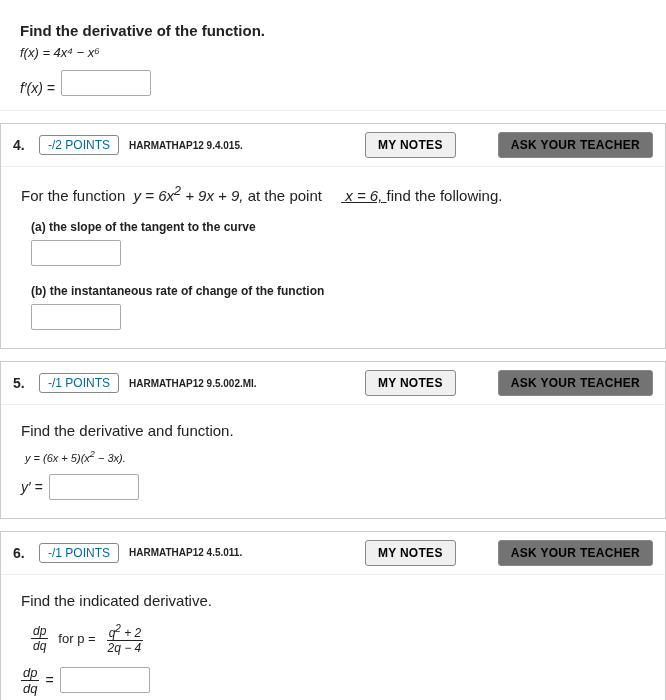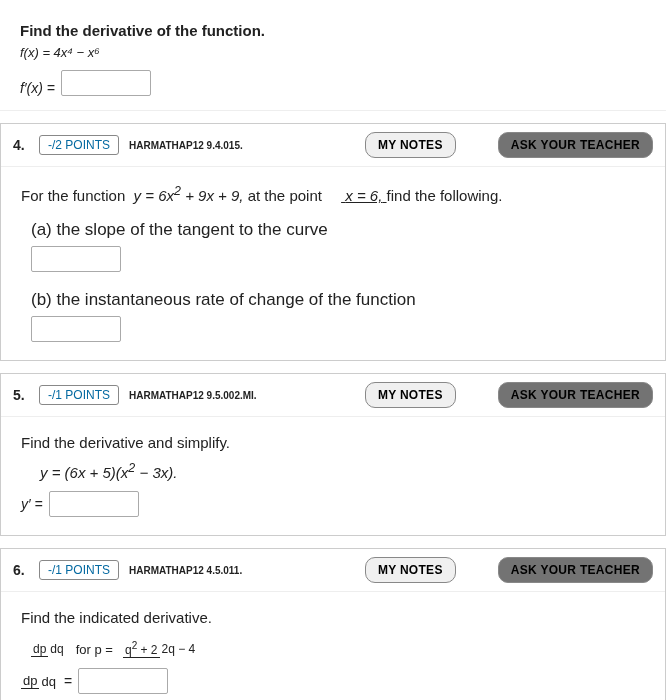--- a/index.html
+++ b/index.html
@@ -49,21 +49,21 @@
 
     .header-buttons {
       display: flex;
       gap: 8px;
     }
 
     .my-notes-btn, .ask-teacher-btn {
       padding: 5px 12px;
       border: 1px solid #888;
       background: #f0f0f0;
-      border-radius: 10px;
+      border-radius: 3px;
       font-size: 12px;
       font-weight: bold;
       cursor: pointer;
       text-transform: uppercase;
       letter-spacing: 0.3px;
     }
 
     .ask-teacher-btn {
       background: #737373;
       margin-left: 34px;
@@ -72,22 +72,22 @@
     .problem-body {
       padding: 14px 20px 18px 20px;
     }
 
     .sub-question {
       margin-top: 12px;
       margin-left: 10px;
     }
 
     .sub-question-label {
-      font-size: 17px;
-      font-weight: normal;
+      font-size: 12px;
+      font-weight: bold;
       margin-bottom: 6px;
     }
 
     .answer-input {
       border: 1px solid #aaa;
       border-radius: 2px;
       width: 90px;
       height: 26px;
       padding: 2px 6px;
       font-size: 13px;
@@ -117,30 +117,31 @@
       margin-left: 15px;
     }
 
     .problem-intro-large {
       font-size: 15px;
       line-height: 1.6;
     }
 
     .deriv-line {
       font-style: italic;
-      font-size: 15px;
-      margin: 6px 0 10px 19px;
+      font-size: 11px;
+      margin: 6px 0 10px 4px;
     }
 
     .fraction {
       display: inline-flex;
-      flex-direction: row;
-      align-items: center;
+      flex-direction: column;
+      align-items: flex-end;
       vertical-align: middle;
       font-size: 12px;
+      font-style: italic;
     }
 
     .fraction .num {
       border-bottom: 1px solid #222;
       padding: 0 2px;
     }
 
     .fraction .den {
       padding: 0 2px;
     }
@@ -229,21 +230,21 @@
     <div class="problem-header">
       <span class="problem-number">5.</span>
       <span class="points-badge">-/1 POINTS</span>
       <span class="problem-code">HARMATHAP12 9.5.002.MI.</span>
       <div class="header-buttons">
         <button class="my-notes-btn">MY NOTES</button>
         <button class="ask-teacher-btn">ASK YOUR TEACHER</button>
       </div>
     </div>
     <div class="problem-body">
-      <div class="problem-intro-large">Find the derivative and simplify.</div>
+      <div class="problem-intro-large">Find the derivative and function.</div>
       <div class="deriv-line">
         <em>y = (6x + 5)(x<sup>2</sup> − 3x).</em>
       </div>
       <div class="inline-input-row">
         <span class="inline-label">y′ =</span>
         <input class="answer-input" type="text" style="margin-top: 0px;">
       </div>
     </div>
   </div>
 

